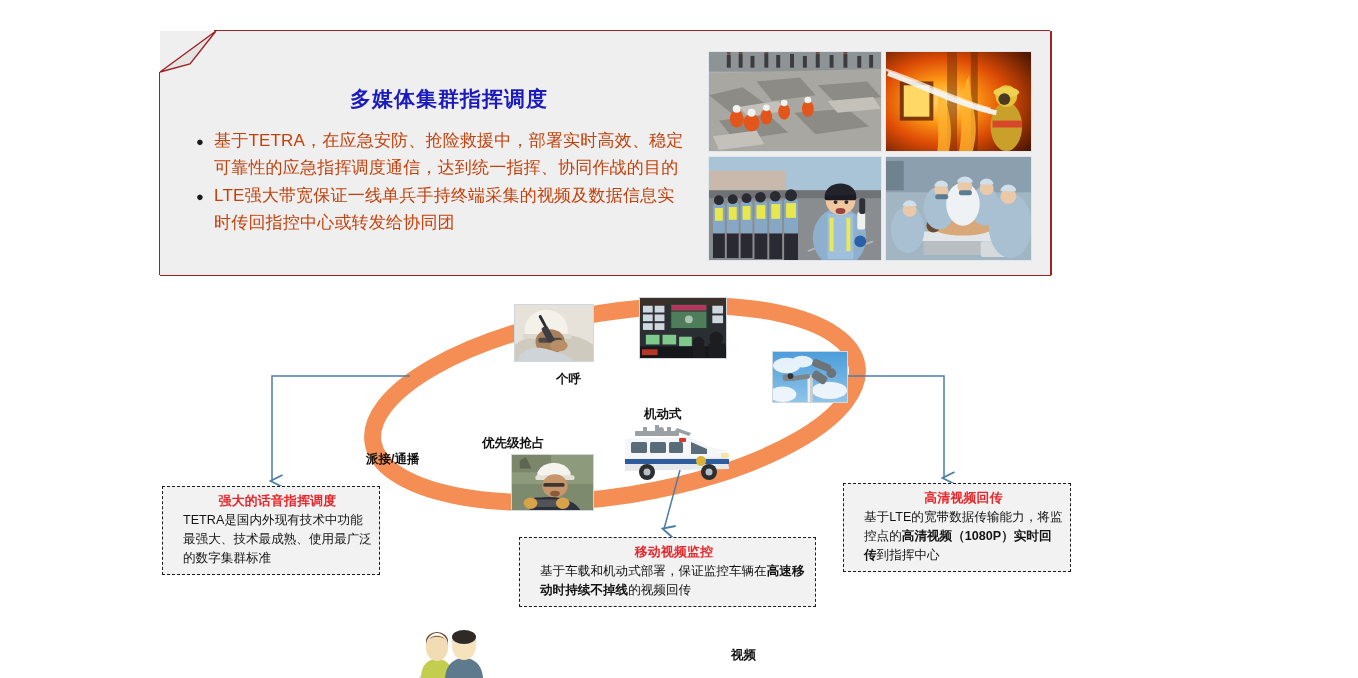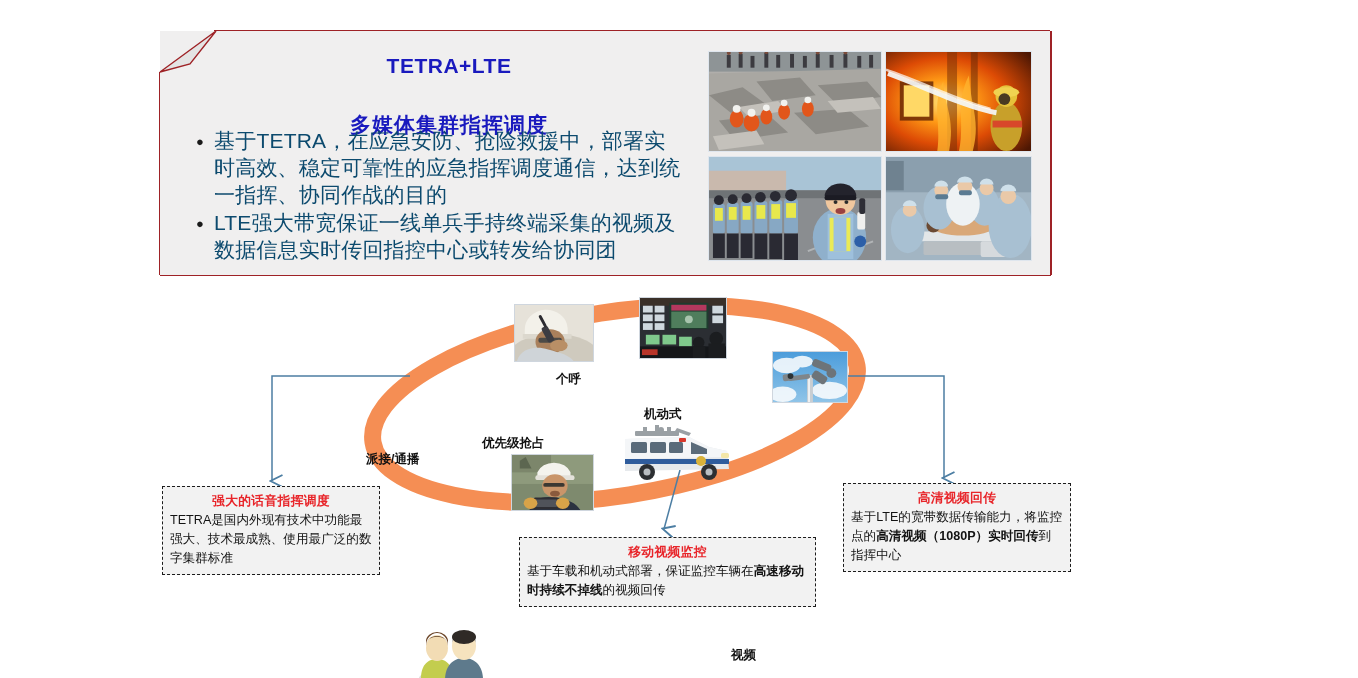--- a/index.html
+++ b/index.html
@@ -59,21 +59,21 @@
   }
   .bullet {
     display: flex; align-items: flex-start;
     margin-bottom: 1px;
   }
   .bullet-dot {
     flex: 0 0 auto; width: 28px; padding-top: 8px;
     text-align: center; font-size: 13px; color: #1a1a1a; line-height: 1;
   }
   .bullet-text {
-    flex: 1 1 auto; font-size: 21px; color: #0c4a6e;
+    flex: 1 1 auto; font-size: 17px; color: #c2410c;
     line-height: 27px; letter-spacing: 0.2px;
   }
 
   
   .collage {
     position: absolute; left: 548px; top: 20px;
     width: 325px; height: 213px;
     display: grid;
     grid-template-columns: 174px 147px;
     grid-template-rows: 101px 105px;
@@ -108,21 +108,21 @@
   .icon-group { position: absolute; left: 415px; top: 352px; width: 72px; height: 58px; }
 
   
   .conn { position: absolute; left: 0; top: 0; width: 1358px; height: 402px; pointer-events: none; }
 
   
   .callout {
     position: absolute;
     background: #f2f2f2;
     border: 1.6px dashed #1c1c1c;
-    padding: 4px 7px 6px 7px;
+    padding: 4px 7px 6px 20px;
   }
   .callout-title {
     color: #e8252a; font-weight: bold; font-size: 12.8px;
     text-align: center; line-height: 19px; margin-bottom: 1px;
     letter-spacing: 0.3px;
   }
   .callout-body {
     color: #131313; font-size: 12.6px; line-height: 19px;
   }
   .callout-body b { font-weight: bold; }
@@ -139,21 +139,20 @@
   <div class="panel">
     <div class="panel-right-edge"></div>
     <div class="panel-top-edge"></div>
     <div class="panel-left-edge"></div>
 
     <svg class="fold" viewBox="0 0 56 44">
       <polygon points="0,41 56,0 30,33" fill="#e4e4e4" stroke="#9e2226" stroke-width="1.4"></polygon>
     </svg>
 
     <div class="title-wrap">
-      <div class="title-1">TETRA+LTE</div>
       <div class="title-2">多媒体集群指挥调度</div>
     </div>
 
     <div class="bullets">
       <div class="bullet">
         <div class="bullet-dot">●</div>
         <div class="bullet-text">基于TETRA，在应急安防、抢险救援中，部署实时高效、稳定可靠性的应急指挥调度通信，达到统一指挥、协同作战的目的</div>
       </div>
       <div class="bullet">
         <div class="bullet-dot">●</div>

